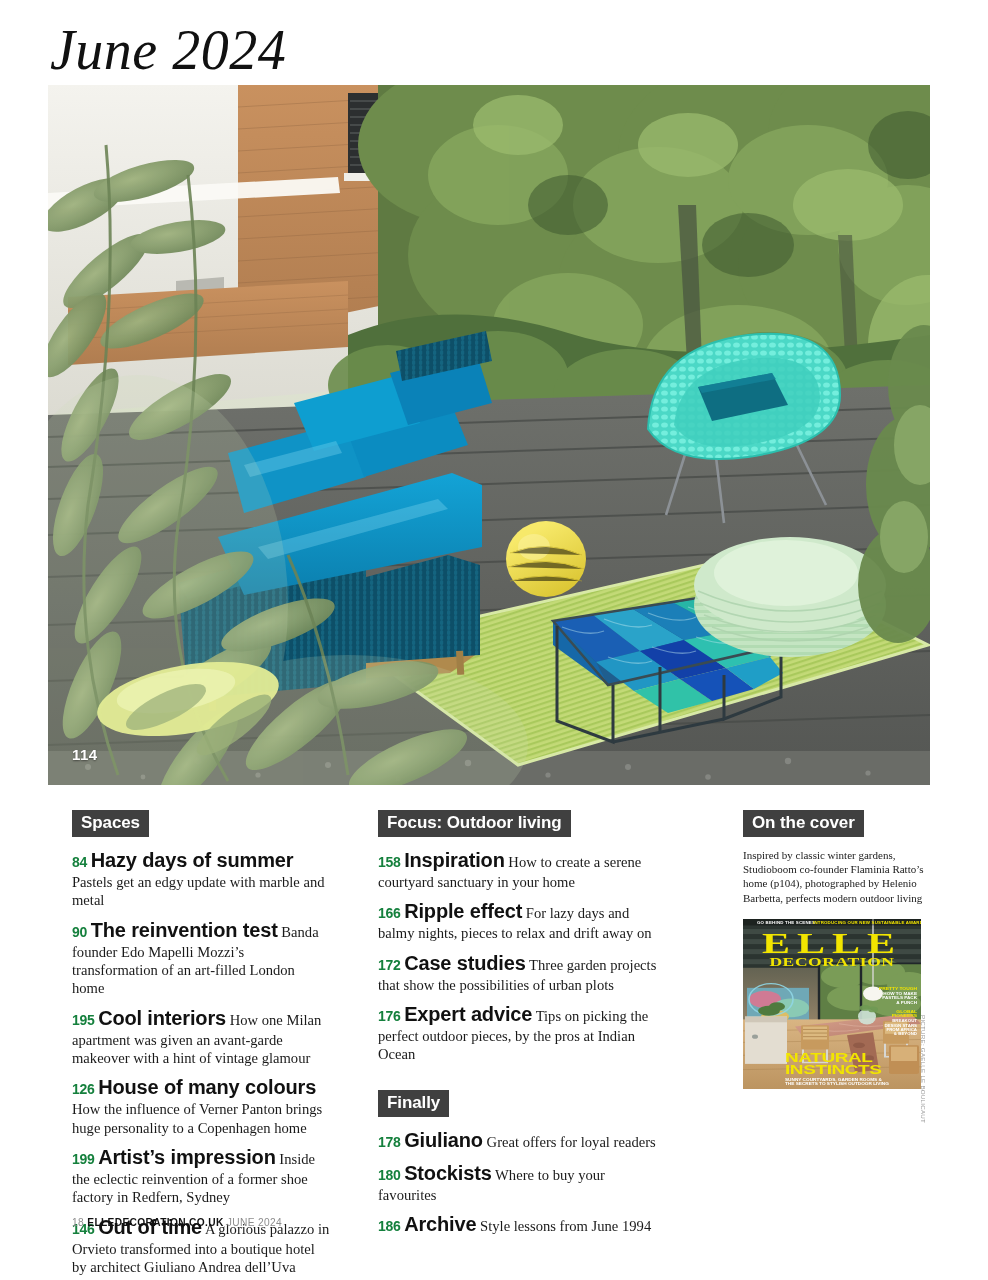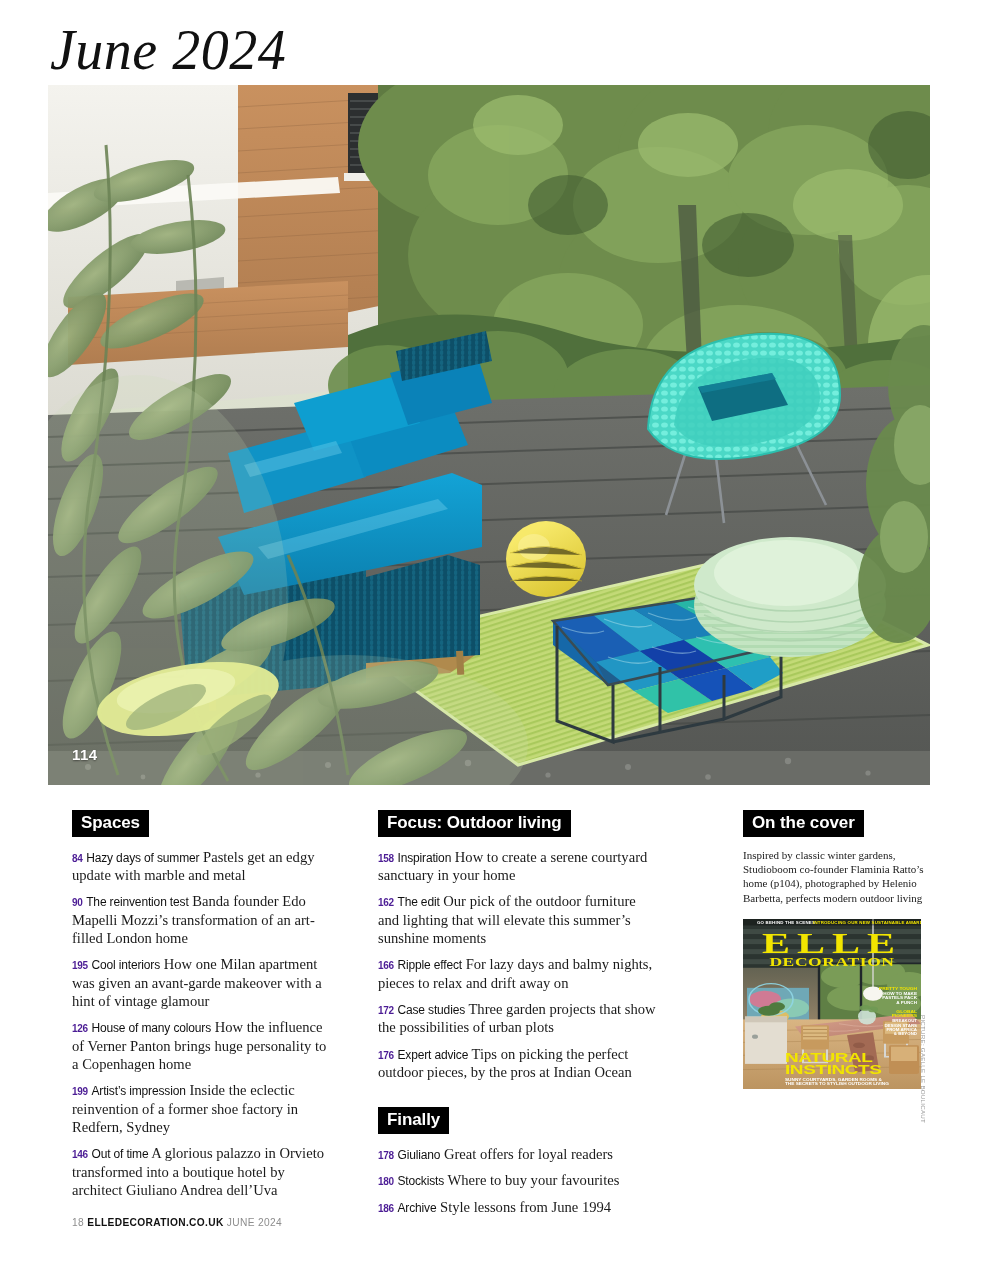--- a/index.html
+++ b/index.html
@@ -58,21 +58,21 @@
     height: 400px;
   }
 
   .col { position: absolute; top: 0; }
   .col-1 { left: 24px;  width: 258px; }
   .col-2 { left: 330px; width: 280px; }
   .col-3 { left: 695px; width: 200px; }
 
   .sec-head {
     display: inline-block;
-    background: #000000;
+    background: #404040;
     color: #fff;
     font-size: 17px;
     font-weight: bold;
     letter-spacing: -0.1px;
     padding: 4px 9px 5px 9px;
     line-height: 1.05;
     margin-bottom: 11px;
   }
   .sec-head.later { margin-top: 18px; }
 
@@ -80,28 +80,28 @@
     font-family: "Liberation Serif", serif;
     font-size: 14.6px;
     line-height: 1.255;
     color: #1a1a1a;
     margin-bottom: 8px;
     text-align: left;
   }
   .entry .pg {
     font-family: "Liberation Sans", sans-serif;
     font-weight: bold;
-    font-size: 10px;
-    color: #4c1d95;
+    font-size: 14px;
+    color: #15803d;
     letter-spacing: -0.3px;
   }
   .entry .ttl {
     font-family: "Liberation Sans", sans-serif;
-    font-weight: normal;
-    font-size: 12px;
+    font-weight: bold;
+    font-size: 20px;
     color: #111;
     letter-spacing: -0.15px;
   }
   .entry .dsc { }
 
   .cover-blurb {
     font-family: "Liberation Serif", serif;
     font-size: 11px;
     line-height: 1.3;
     color: #1a1a1a;
@@ -521,25 +521,20 @@
 
   <div class="col col-2">
     <div class="sec-head">Focus: Outdoor living</div>
 
     <div class="entry">
       <span class="pg">158</span>
       <span class="ttl">Inspiration</span>
       <span class="dsc">How to create a serene courtyard sanctuary in your home</span>
     </div>
     <div class="entry">
-      <span class="pg">162</span>
-      <span class="ttl">The edit</span>
-      <span class="dsc">Our pick of the outdoor furniture and lighting that will elevate this summer’s sunshine moments</span>
-    </div>
-    <div class="entry">
       <span class="pg">166</span>
       <span class="ttl">Ripple effect</span>
       <span class="dsc">For lazy days and balmy nights, pieces to relax and drift away on</span>
     </div>
     <div class="entry">
       <span class="pg">172</span>
       <span class="ttl">Case studies</span>
       <span class="dsc">Three garden projects that show the possibilities of urban plots</span>
     </div>
     <div class="entry">

